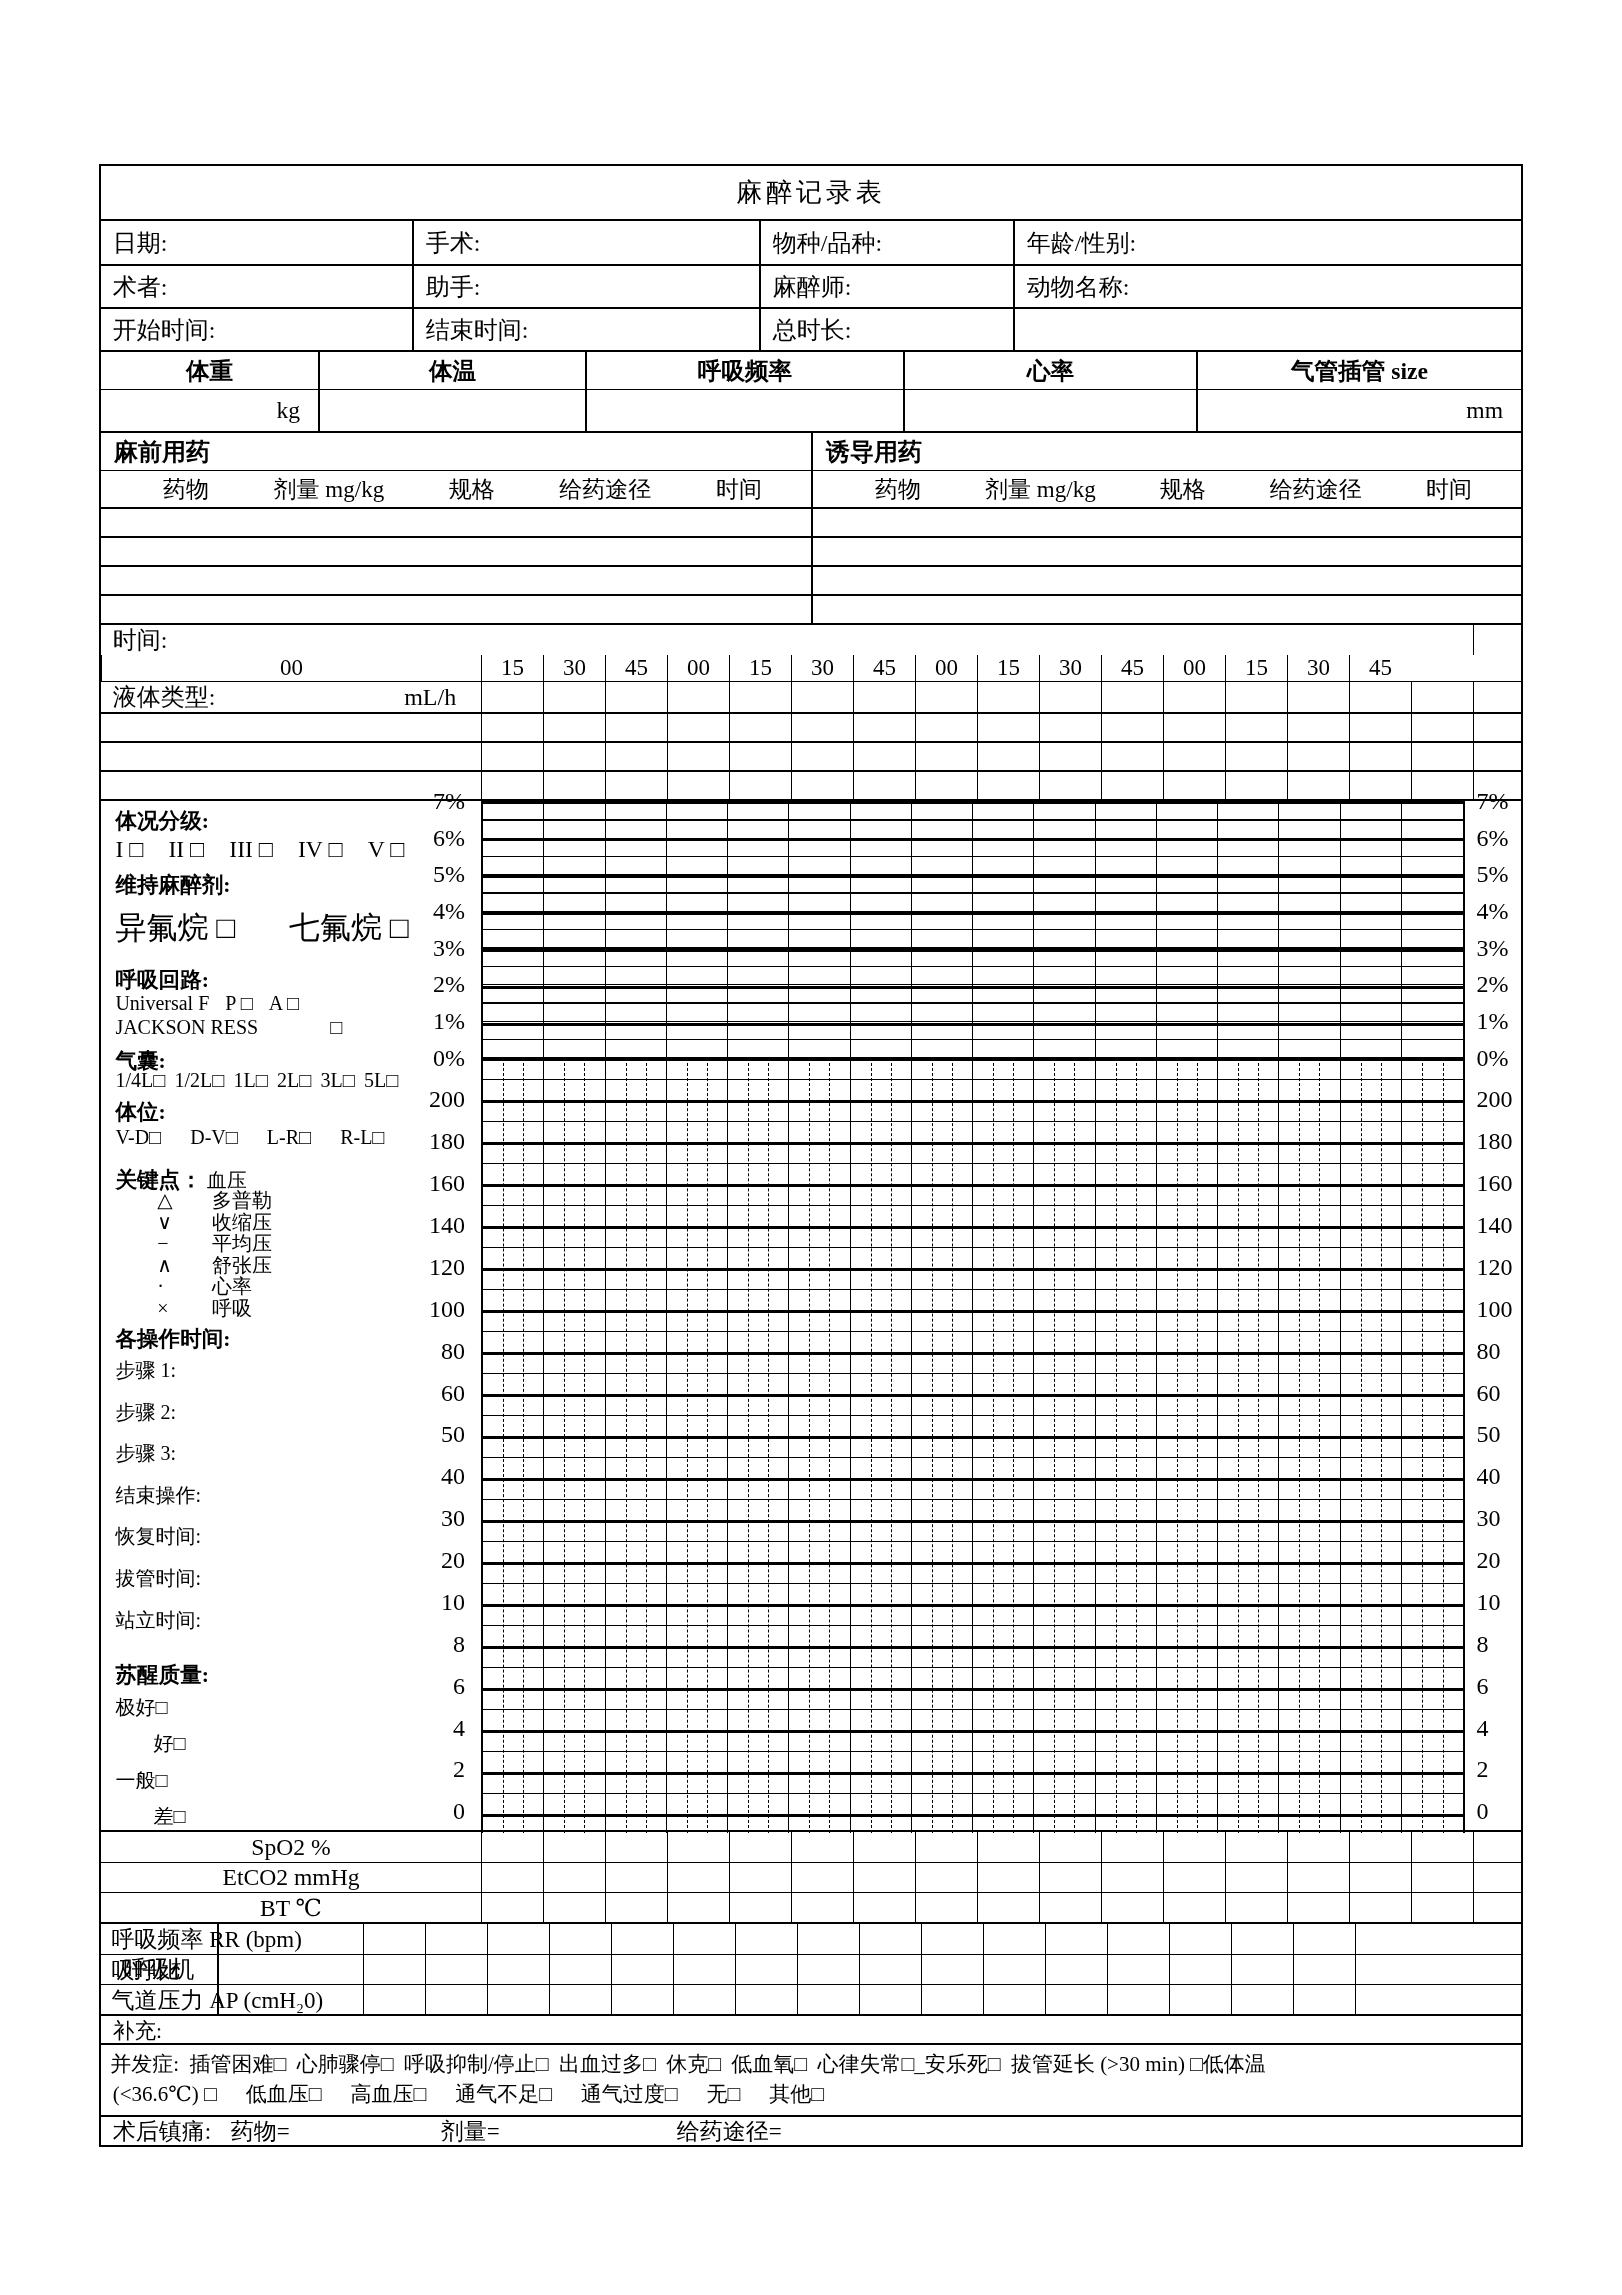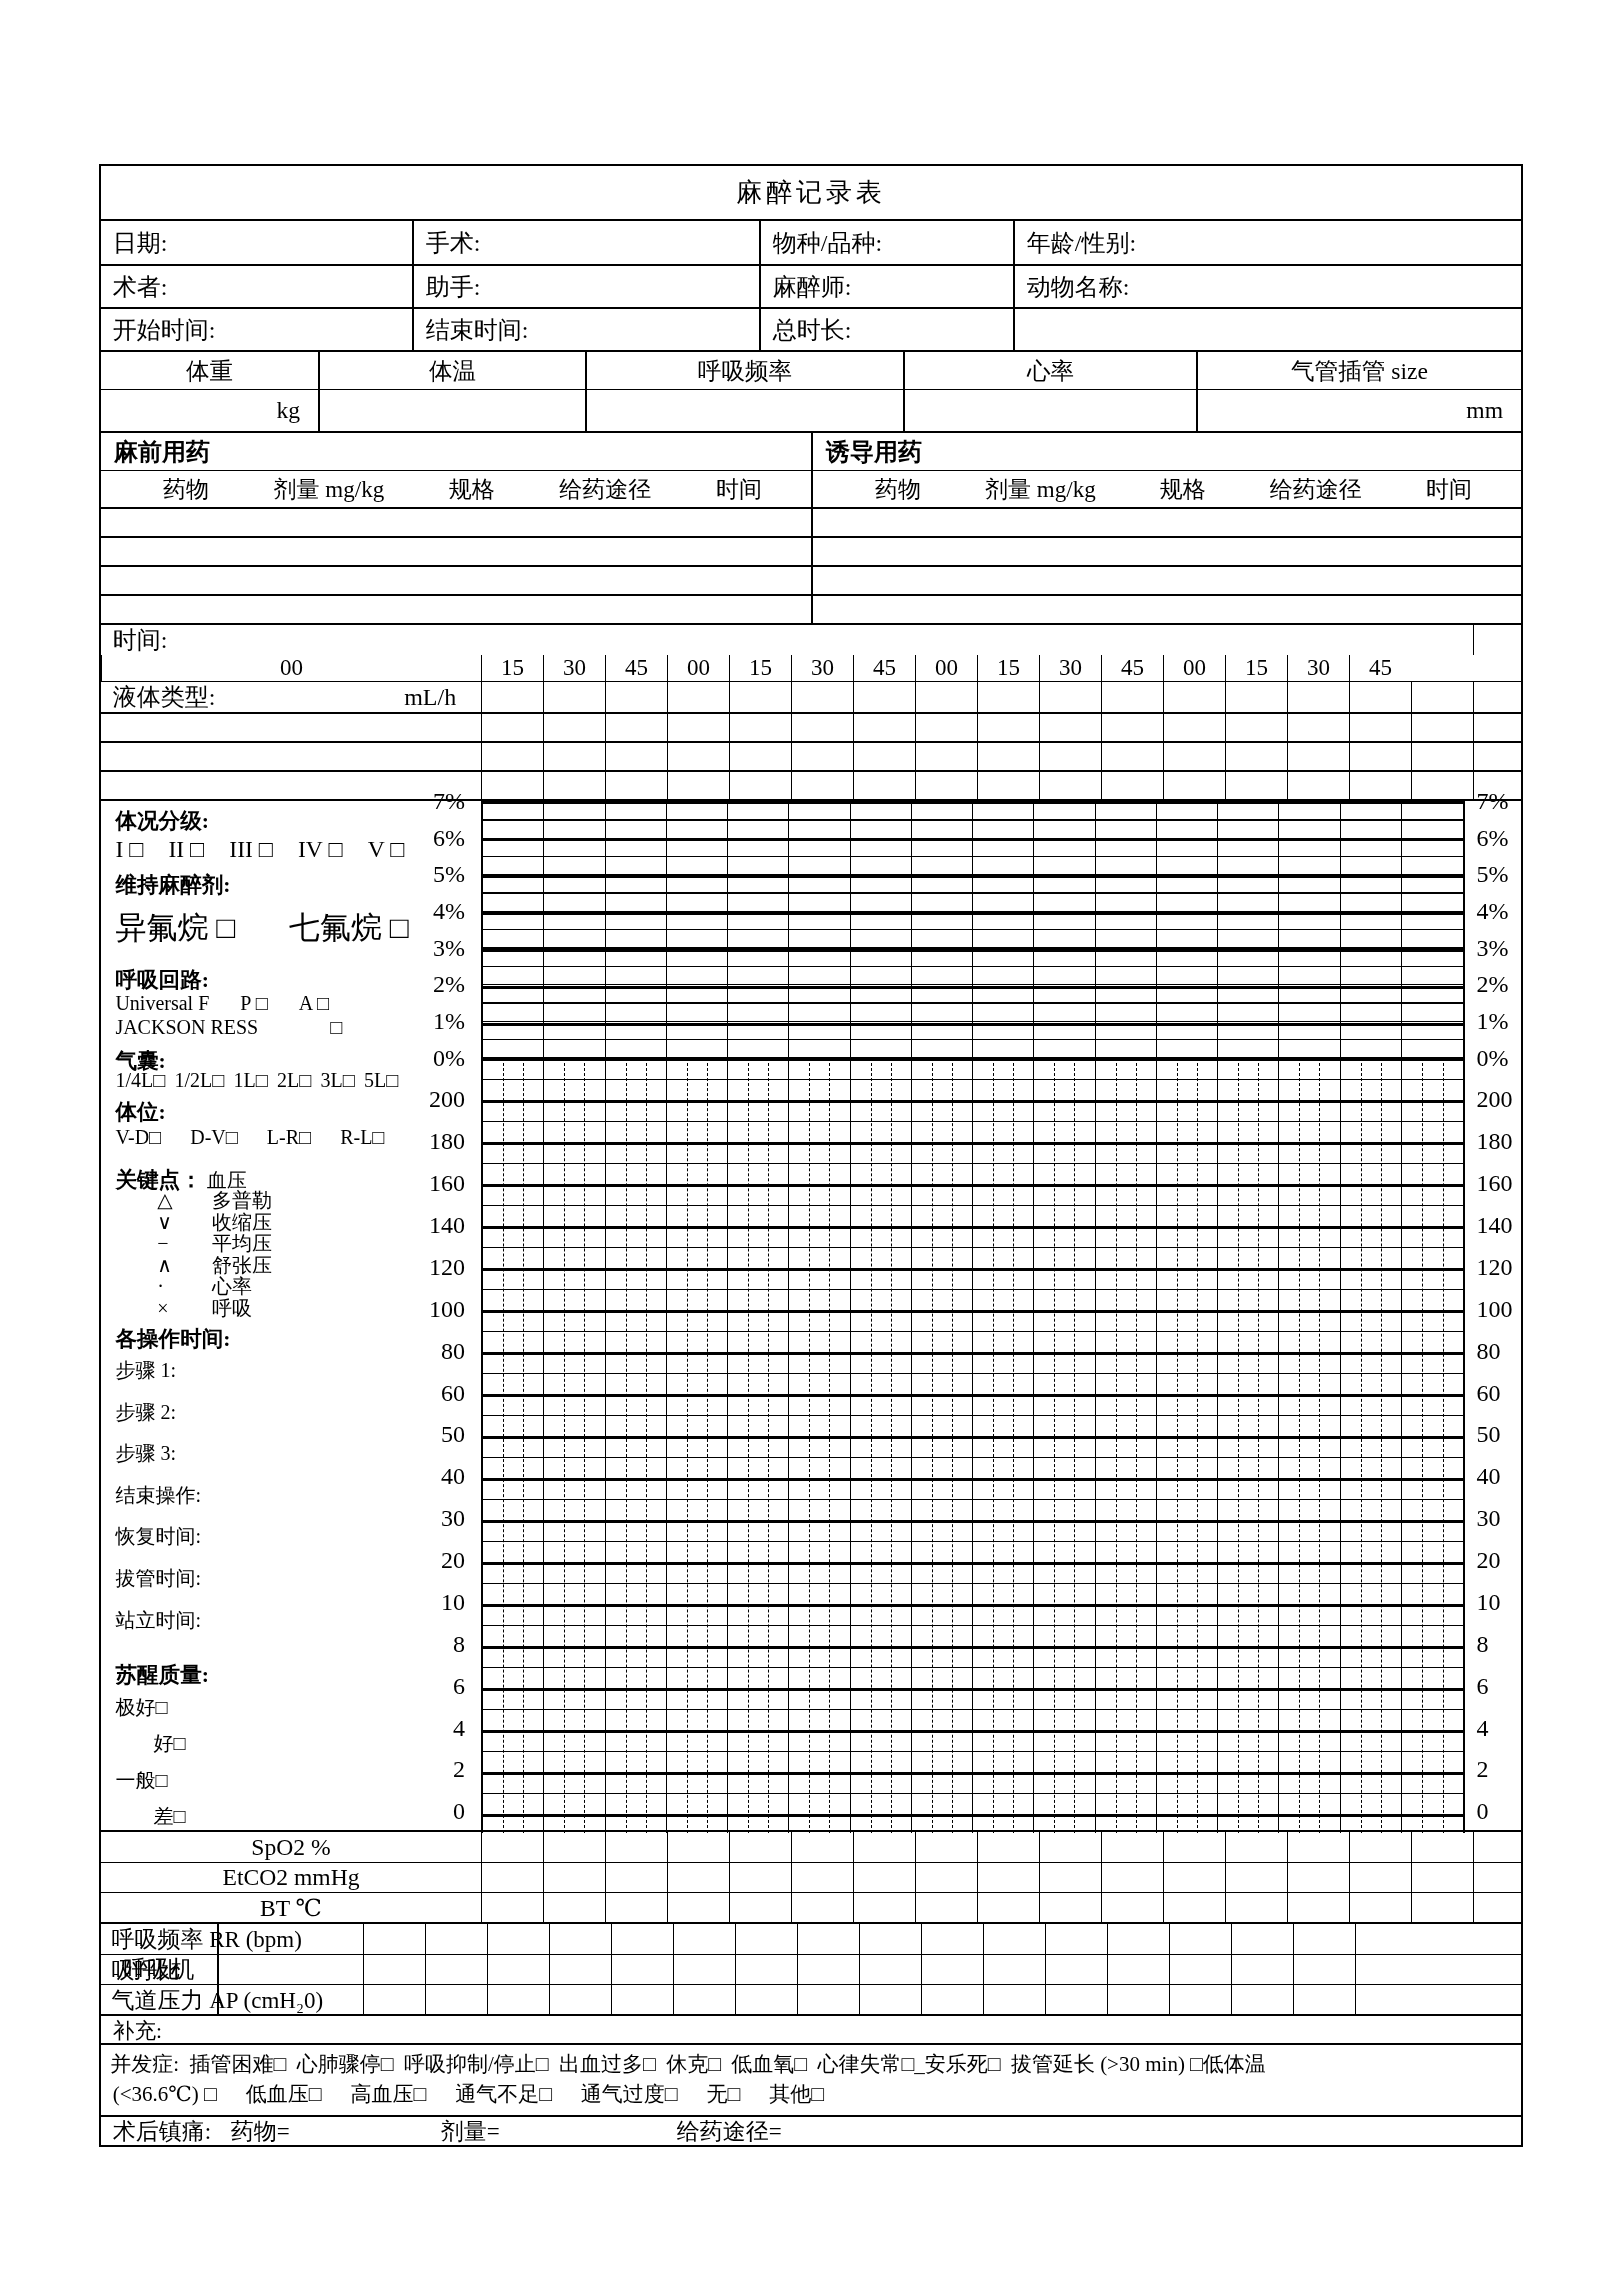--- a/index.html
+++ b/index.html
@@ -22,21 +22,21 @@
   .info-grid { display: grid; grid-template-columns: 311px 347px 254px 1fr; }
   .info-cell { height: 43px; border-left: 2px solid #000; border-top: 2px solid #000;
     display: flex; align-items: center; padding: 0 11.8px; font-size: 24px; }
   .info-cell.c0 { border-left: none; }
   .info-cell.r0 { border-top: none; }
 
   
   .vitals-head { display: grid; grid-template-columns: 217px 267px 318px 293px 1fr;
     border-top: 2.6px solid #000; }
   .vh { height: 37px; border-left: 2px solid #000; display: flex; align-items: center;
-    justify-content: center; font-size: 23.6px; }
+    justify-content: center; font-size: 23.6px; font-weight: bold; }
   .vh:first-child { border-left: none; }
   .vitals-val { display: grid; grid-template-columns: 217px 267px 318px 293px 1fr; }
   .vv { height: 42px; border-left: 2px solid #000; border-top: 1.3px solid #000;
     display: flex; align-items: center; justify-content: flex-end;
     padding: 0 18px; font-size: 23.6px; }
   .vv:first-child { border-left: none; }
 
   
   .med-titles, .med-heads, .med-row { display: grid; grid-template-columns: 1fr 1fr; }
   .med-titles { border-top: 2.6px solid #000; }
@@ -90,21 +90,21 @@
   .scale-strip.left  .scale-label { right: 7.9px; }
   .scale-strip.right .scale-label { left: 6.5px; }
 
   
   .panel { position: absolute; left: 0; top: 0; width: 380px; height: 100%;
     font-size: 20px; overflow: hidden; }
   .p-item { position: absolute; left: 14.4px; right: 5.2px; white-space: nowrap; }
   .p-bold { font-weight: bold; font-size: 21.6px; }
   .asa-row   { display: flex; gap: 25px; font-size: 23.6px; }
   .maint-row { display: flex; gap: 54px; font-size: 31px; }
-  .circ-row  { display: flex; gap: 31px; font-size: 20px; }
+  .circ-row  { display: flex; gap: 16px; font-size: 20px; }
   .bag-row   { display: flex; gap: 9.2px; }
   .pos-row   { display: flex; gap: 29px; }
   .legend { position: absolute; left: 51px; top: 389px; display: flex;
     flex-direction: column; font-size: 20px; line-height: 21.6px; }
   .legend-row { display: flex; }
   .legend-sym { width: 60px; padding-left: 5.2px; }
   .steps { position: absolute; left: 14.4px; top: 558px; display: flex;
     flex-direction: column; gap: 19.6px; line-height: 22px; }
   .rec-opts { position: absolute; left: 14.4px; top: 895px; display: flex;
     flex-direction: column; gap: 14.4px; line-height: 22px; }

